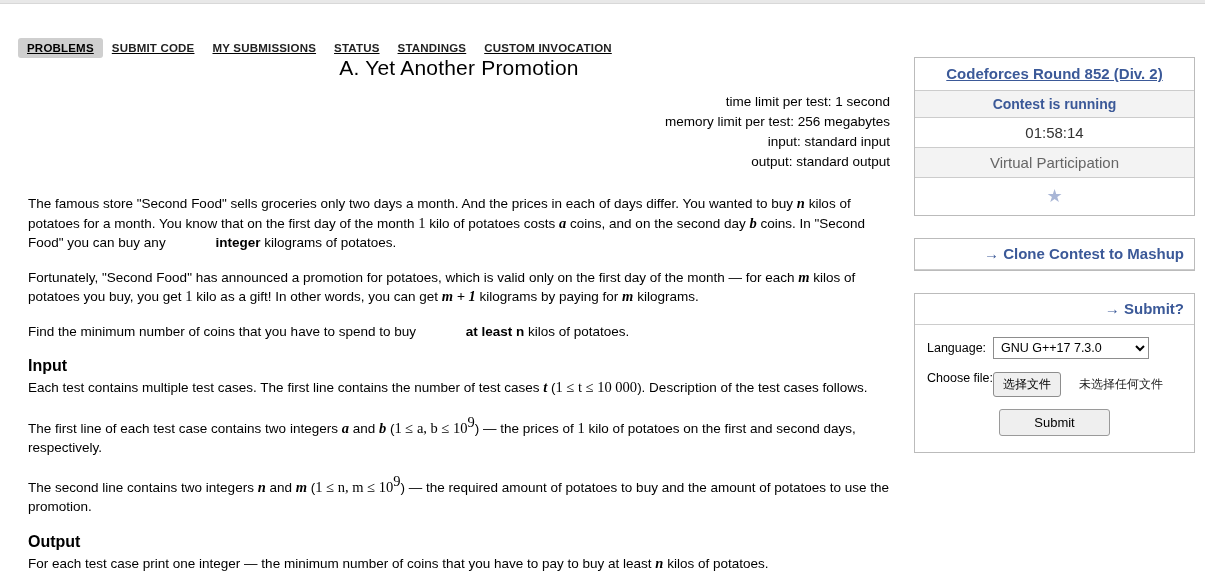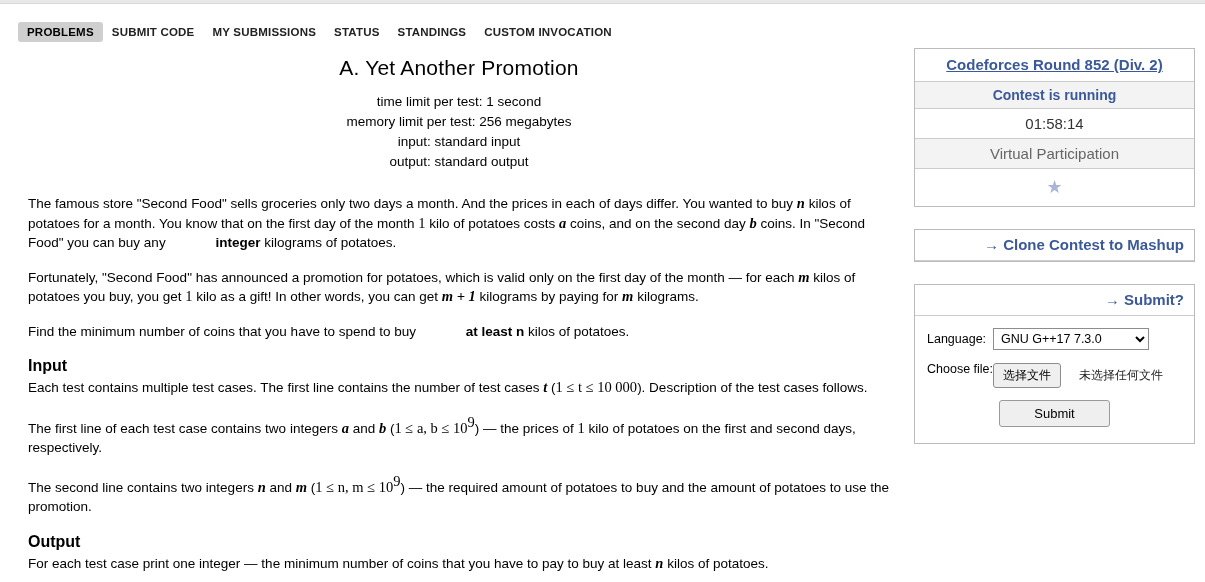--- a/index.html
+++ b/index.html
@@ -20,25 +20,26 @@
     position: absolute;
     top: 0; left: 0;
     width: 1205px;
     height: 3px;
     background: #e8e8e8;
     border-bottom: 1px solid #d8d8d8;
   }
   
   .nav {
     position: absolute;
-    top: 22px;
+    top: 38px;
     left: 18px;
     display: flex;
     align-items: flex-end;
     gap: 0px;
+    text-decoration: underline;
   }
   .nav-item {
     font-size: 11.5px;
     font-weight: bold;
     letter-spacing: 0.2px;
     color: #222222;
     padding: 4px 9px;
     text-decoration: none;
     white-space: nowrap;
     cursor: pointer;
@@ -57,21 +58,21 @@
   }
   .problem-title {
     text-align: center;
     font-size: 21px;
     font-weight: normal;
     color: #000;
     margin: 0 0 12px 0;
     letter-spacing: 0.2px;
   }
   .limits {
-    text-align: center;
+    text-align: right;
     font-size: 13.5px;
     line-height: 20px;
     color: #000;
     margin-bottom: 22px;
   }
   .limits div { white-space: nowrap; }
   .para {
     font-size: 13.5px;
     line-height: 19.5px;
     margin: 0 0 15px 0;
@@ -89,21 +90,21 @@
     font-size: 14.5px;
   }
   .mnum {
     font-family: "Liberation Serif", serif;
     font-size: 14.5px;
   }
   .bold { font-weight: bold; margin-left: 46px; }
   
   .sidebar {
     position: absolute;
-    top: 48px;
+    top: 57px;
     left: 914px;
     width: 281px;
   }
   .box {
     border: 1px solid #bbbbbb;
     background: #ffffff;
     margin-bottom: 22px;
   }
   .box-row {
     border-bottom: 1px solid #cccccc;

